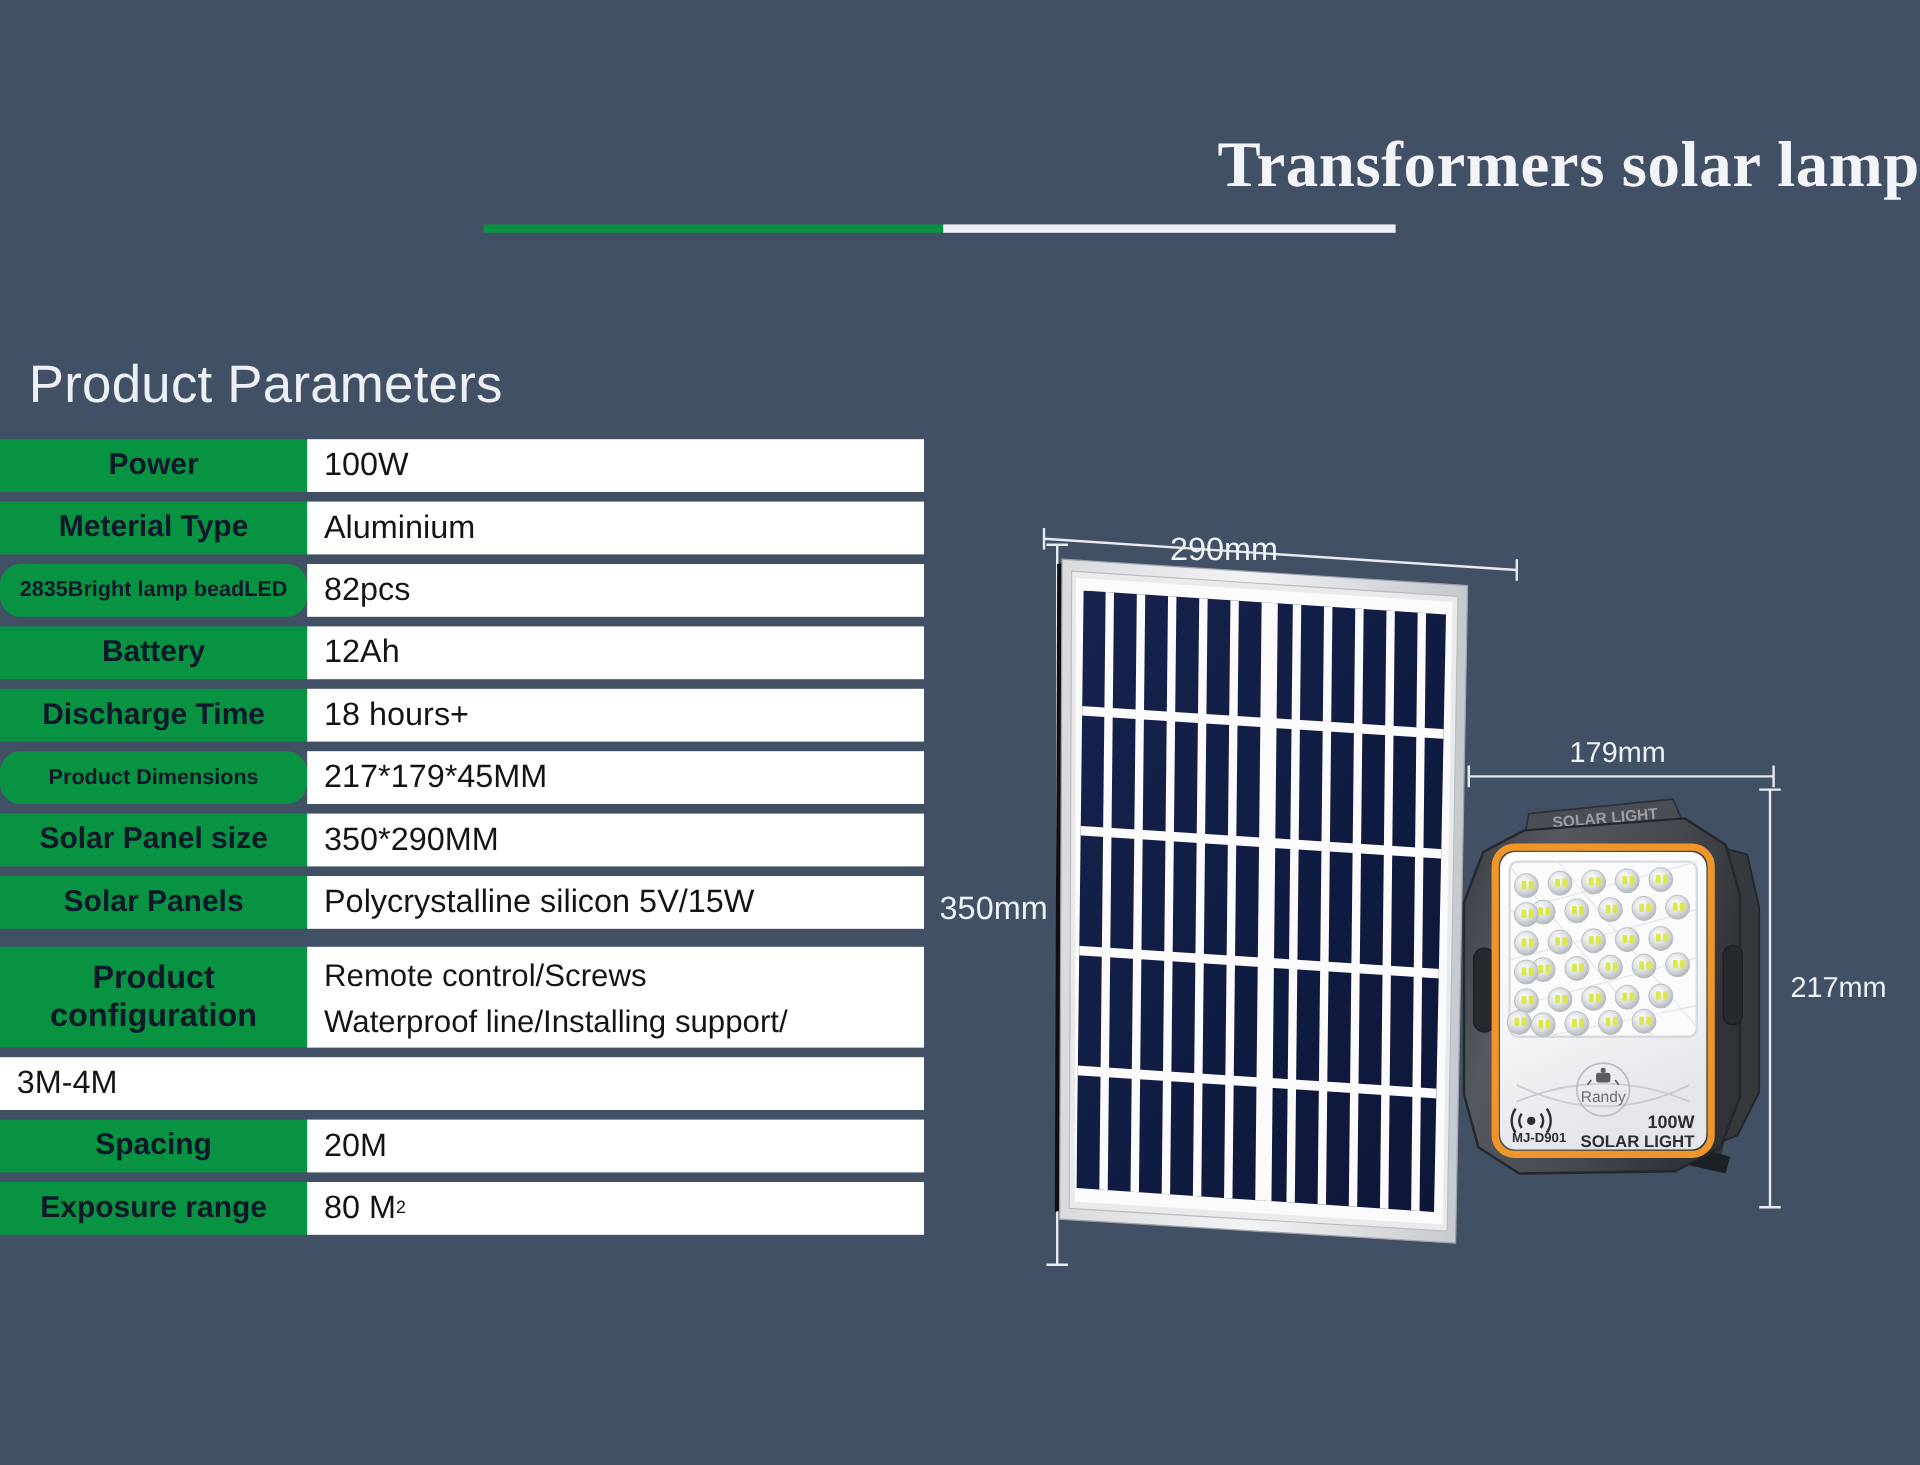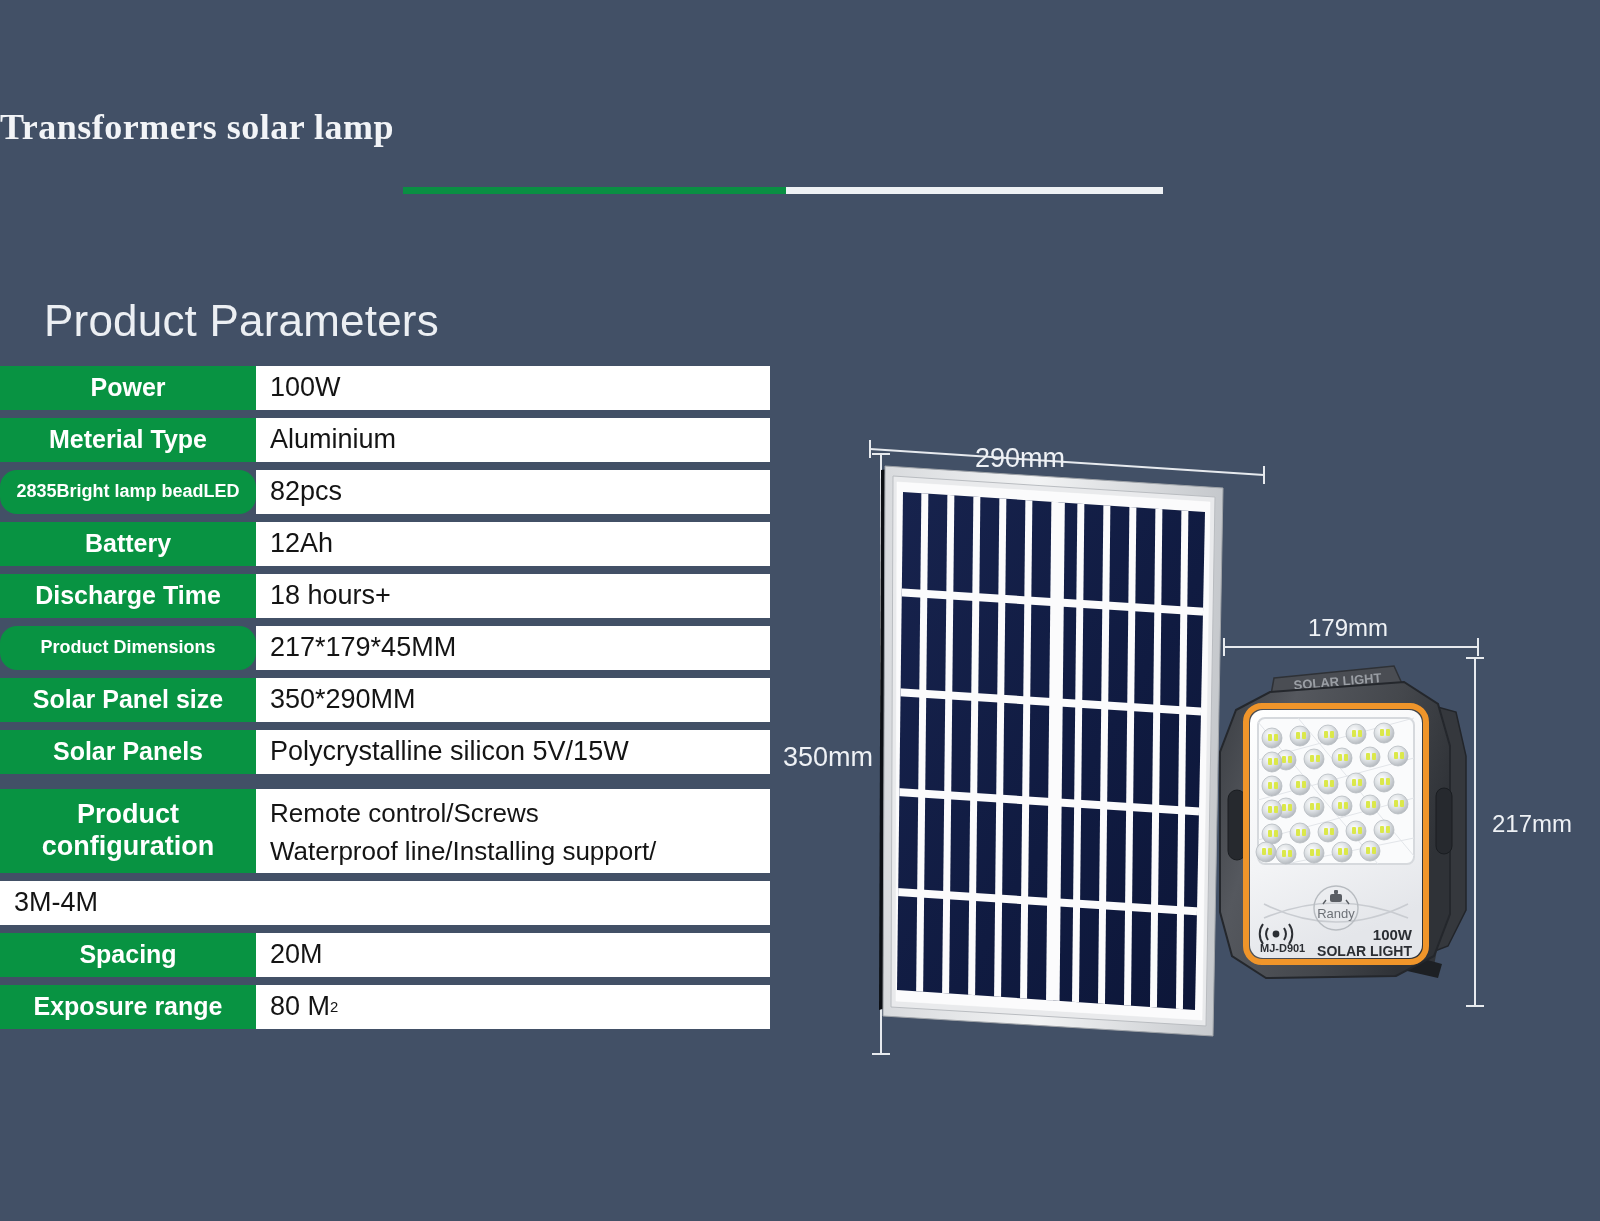--- a/index.html
+++ b/index.html
@@ -8,46 +8,46 @@
     background:#425066;
     font-family:"Liberation Sans", sans-serif;
     overflow:hidden;
     position:relative;
   }
   #page{position:relative;width:1600px;height:1221px;overflow:hidden;}
 
   
   .title{
     position:absolute;left:0;top:106px;width:1600px;
-    text-align:left;
+    text-align:right;
     font-family:"Liberation Serif", serif;
     font-weight:bold;
-    font-size:36px;
+    font-size:54px;
     color:#f2f4f7;
     letter-spacing:0.5px;
   }
   .rule{position:absolute;top:187px;height:7px;}
   .rule-green{left:403px;width:383px;background:#0a8f43;}
   .rule-white{left:786px;width:377px;background:#eef1f4;}
 
   
   .section-heading{
-    position:absolute;left:44px;top:296px;
+    position:absolute;left:24px;top:296px;
     font-size:44px;color:#eceff3;font-weight:300;
     letter-spacing:0.2px;
     white-space:nowrap;
   }
 
   
   #param-table{position:absolute;left:0;top:366px;width:770px;}
   .prow{display:flex;align-items:stretch;margin-bottom:8px;}
   .plabel{
     width:256px;flex:0 0 256px;
     background:#089342;
-    color:#ffffff;
+    color:#0f172a;
     display:flex;align-items:center;justify-content:center;
     text-align:center;
     font-weight:bold;
     font-size:25px;
     box-sizing:border-box;
     padding:0 6px;
     line-height:1.1;
   }
   .pvalue{
     flex:1 1 auto;

